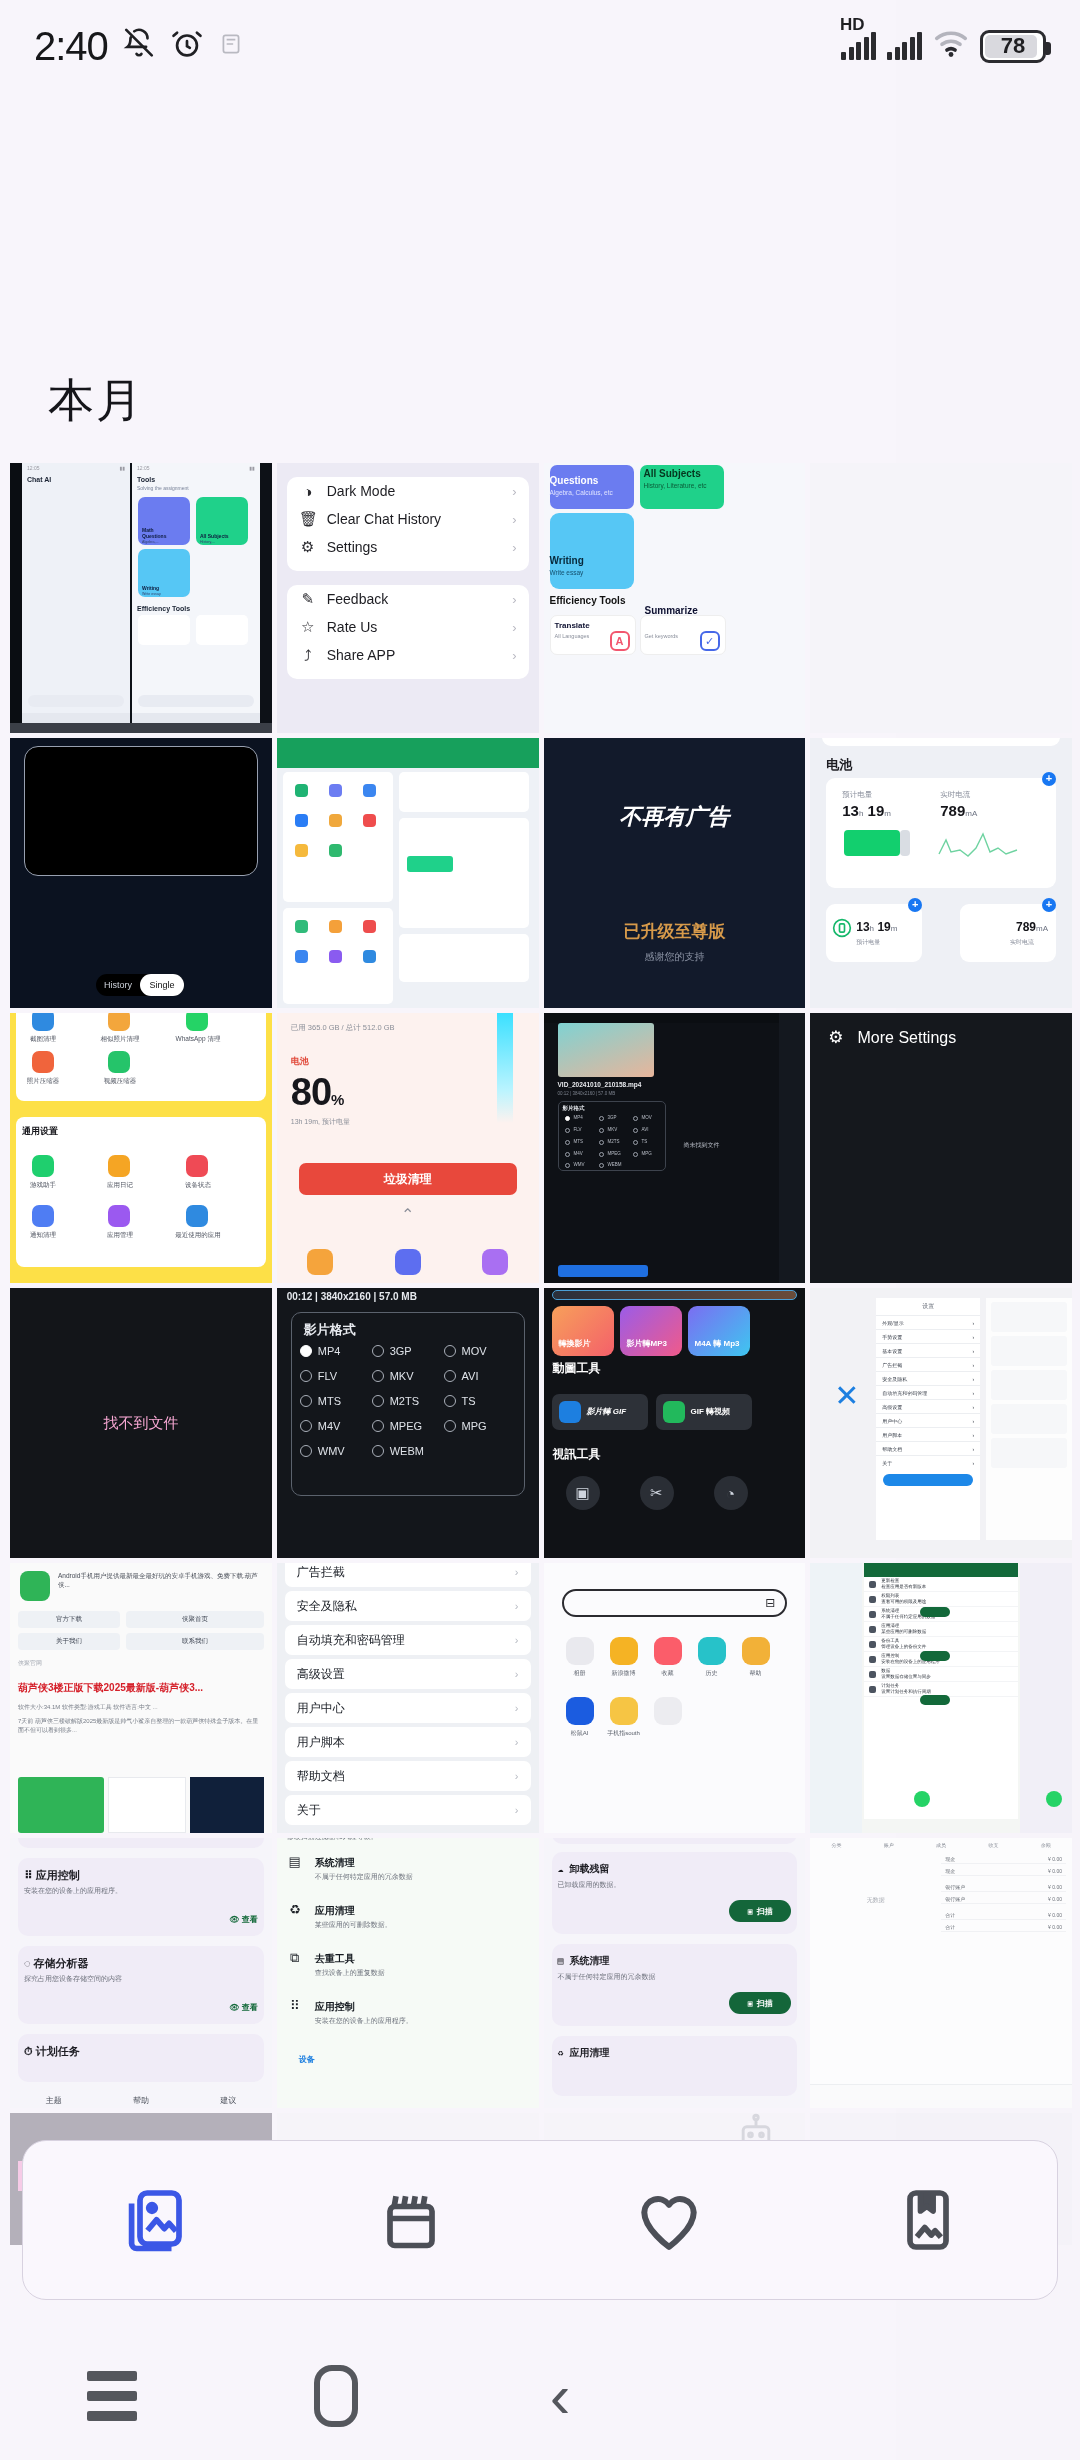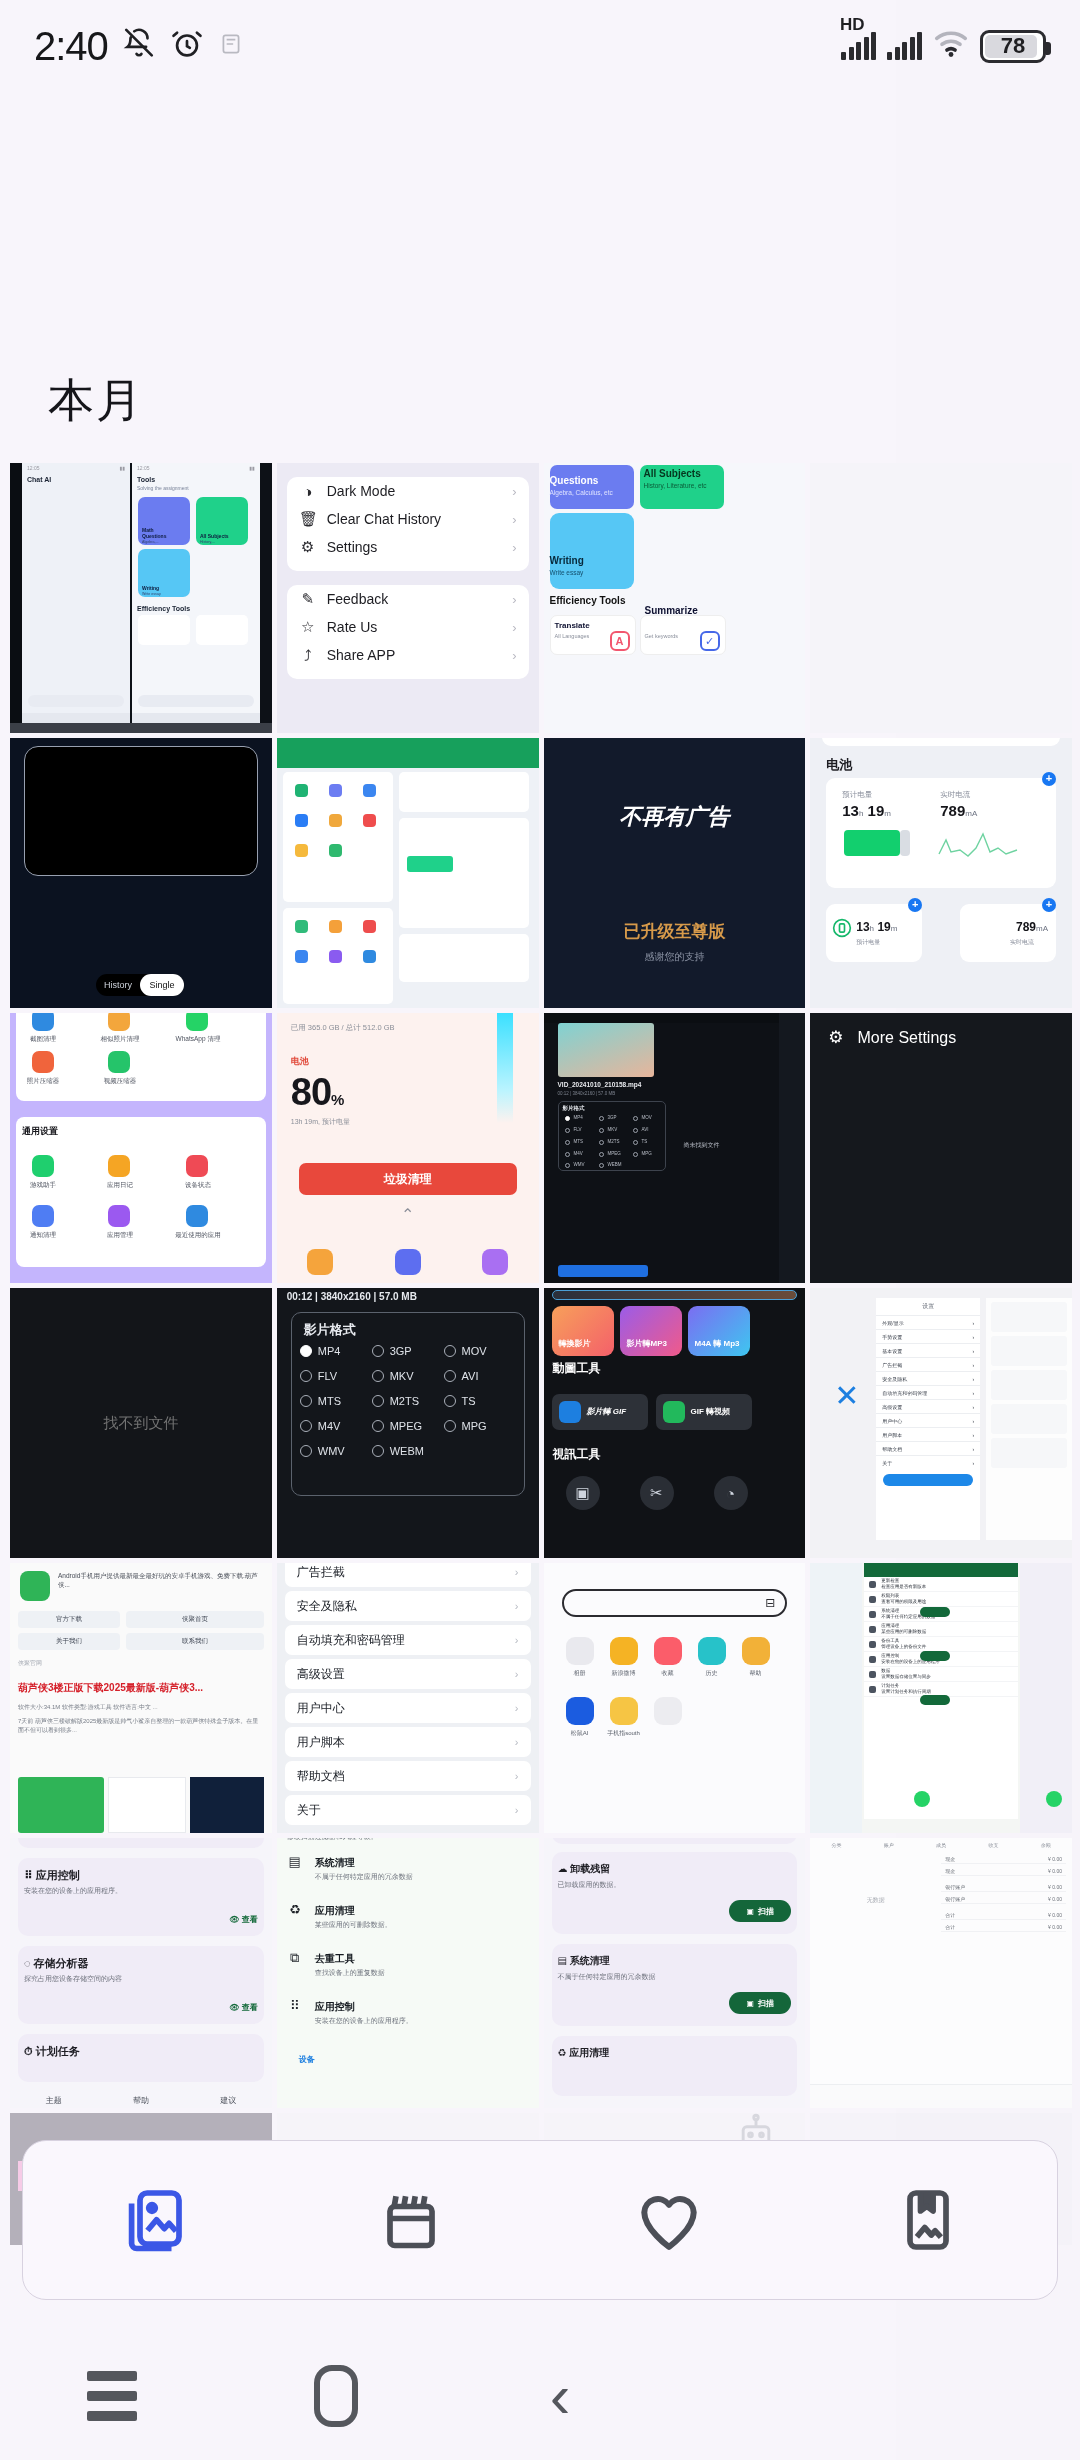--- a/index.html
+++ b/index.html
@@ -134,21 +134,21 @@
   .c8{background:#eef0f5;}
   .c8 .ttl{position:absolute;left:16px;top:18px;font-size:13px;font-weight:700;color:#1d1d22;}
   .c8 .card{position:absolute;background:#fff;border-radius:9px;}
   .c8 .k{position:absolute;font-size:7.5px;color:#8a8f9c;}
   .c8 .v{position:absolute;font-size:15px;font-weight:700;color:#15151a;}
   .c8 .u{font-size:8px;font-weight:400;color:#6b7180;}
   .c8 .bat{position:absolute;border-radius:4px;}
   .c8 .plus{position:absolute;width:14px;height:14px;border-radius:50%;background:#1877f2;color:#fff;font-size:11px;line-height:13px;text-align:center;font-weight:700;}
 
   
-  .c9{background:#c4b5fd;}
+  .c9{background:#fde047;}
   .c9 .card{position:absolute;left:6px;right:6px;background:#fff;border-radius:8px;}
   .c9 .ic{position:absolute;width:22px;height:22px;border-radius:7px;}
   .c9 .lb{position:absolute;font-size:6.5px;color:#4d525e;text-align:center;}
   .c9 .sect{position:absolute;left:12px;font-size:9px;font-weight:700;color:#17171c;}
 
   
   .c10{background:#fdf2ef;}
   .c10 .gradbar{position:absolute;right:26px;top:0;width:16px;height:110px;background:linear-gradient(180deg,#3be0ff,#baf4ff 70%,rgba(255,255,255,0));}
   .c10 .top{position:absolute;left:14px;top:10px;font-size:7.5px;color:#8b8f99;}
   .c10 .bt{position:absolute;left:14px;top:42px;font-size:9px;font-weight:700;color:#e14b3c;}
@@ -175,21 +175,21 @@
   .c11 .blue{position:absolute;left:14px;bottom:6px;width:90px;height:12px;background:#1f6fe0;border-radius:3px;}
 
   
   .c12{background:#15181d;}
   .c12 .row{position:absolute;left:18px;top:14px;display:flex;align-items:center;gap:14px;}
   .c12 .gear{font-size:17px;color:#fff;}
   .c12 .lbl{font-size:16px;color:#fff;}
 
   
   .c13{background:#131519;}
-  .c13 .msg{position:absolute;left:0;right:0;top:50%;transform:translateY(-50%);text-align:center;font-size:15px;color:#737373;}
+  .c13 .msg{position:absolute;left:0;right:0;top:50%;transform:translateY(-50%);text-align:center;font-size:15px;color:#f9a8d4;}
 
   
   .c14{background:#13161b;}
   .c14 .top{position:absolute;left:0;right:0;top:0;height:16px;display:flex;align-items:center;gap:10px;padding-left:10px;font-size:10px;font-weight:700;color:#e6e9ee;}
   .c14 .dlg{position:absolute;left:14px;right:14px;top:24px;bottom:62px;border:1.5px solid #5b626d;border-radius:10px;}
   .c14 .dh{position:absolute;left:12px;top:8px;font-size:13px;font-weight:700;color:#e8ebf0;}
   .c14 .og{position:absolute;left:8px;right:8px;top:32px;display:grid;grid-template-columns:repeat(3,1fr);row-gap:13px;}
   .c14 .o{display:flex;align-items:center;gap:6px;font-size:11px;color:#dfe3e9;}
   .c14 .o .r{width:12px;height:12px;border:1.6px solid #a9afb9;border-radius:50%;flex:none;}
   .c14 .o .r.on{background:#fff;border-color:#fff;}
@@ -259,21 +259,21 @@
 
   
   .c22{background:#f6faf6;}
   .c22 .row{position:absolute;left:10px;right:10px;height:38px;display:flex;gap:12px;align-items:flex-start;}
   .c22 .row .g{font-size:13px;color:#1e2228;width:16px;text-align:center;flex:none;padding-top:2px;}
   .c22 .row .t1{font-size:10px;font-weight:700;color:#151a20;}
   .c22 .row .t2{font-size:7px;color:#6e737d;margin-top:2px;}
   .c22 .tab{position:absolute;left:22px;font-size:8px;color:#1d7fe0;font-weight:700;}
 
   
-  .c23{background:#f6f5fa;}
+  .c23{background:#f6f5fa;font-family:Liberation Mono, monospace;}
   .c23 .card{position:absolute;left:8px;right:8px;background:#f0ecf7;border-radius:10px;}
   .c23 .h{position:absolute;left:14px;font-size:10px;font-weight:700;color:#1e1e24;}
   .c23 .s{position:absolute;left:14px;font-size:7px;color:#6d717c;}
   .c23 .sb{position:absolute;right:14px;width:62px;height:22px;background:#14663a;border-radius:11px;display:flex;align-items:center;justify-content:center;gap:4px;font-size:8px;font-weight:700;color:#fff;}
 
   
   .c24{background:#fcfcfd;}
   .c24 .hdrow{position:absolute;left:0;right:0;top:4px;display:flex;justify-content:space-around;font-size:5px;color:#8a8f99;}
   .c24 .tr{position:absolute;left:50%;right:6px;height:10px;display:flex;align-items:center;justify-content:space-between;font-size:5px;color:#6c7179;border-bottom:1px solid #f0f1f4;padding:0 4px;}
   .c24 .nd{position:absolute;left:8px;width:44%;top:58px;text-align:center;font-size:6px;color:#a2a6ae;}

